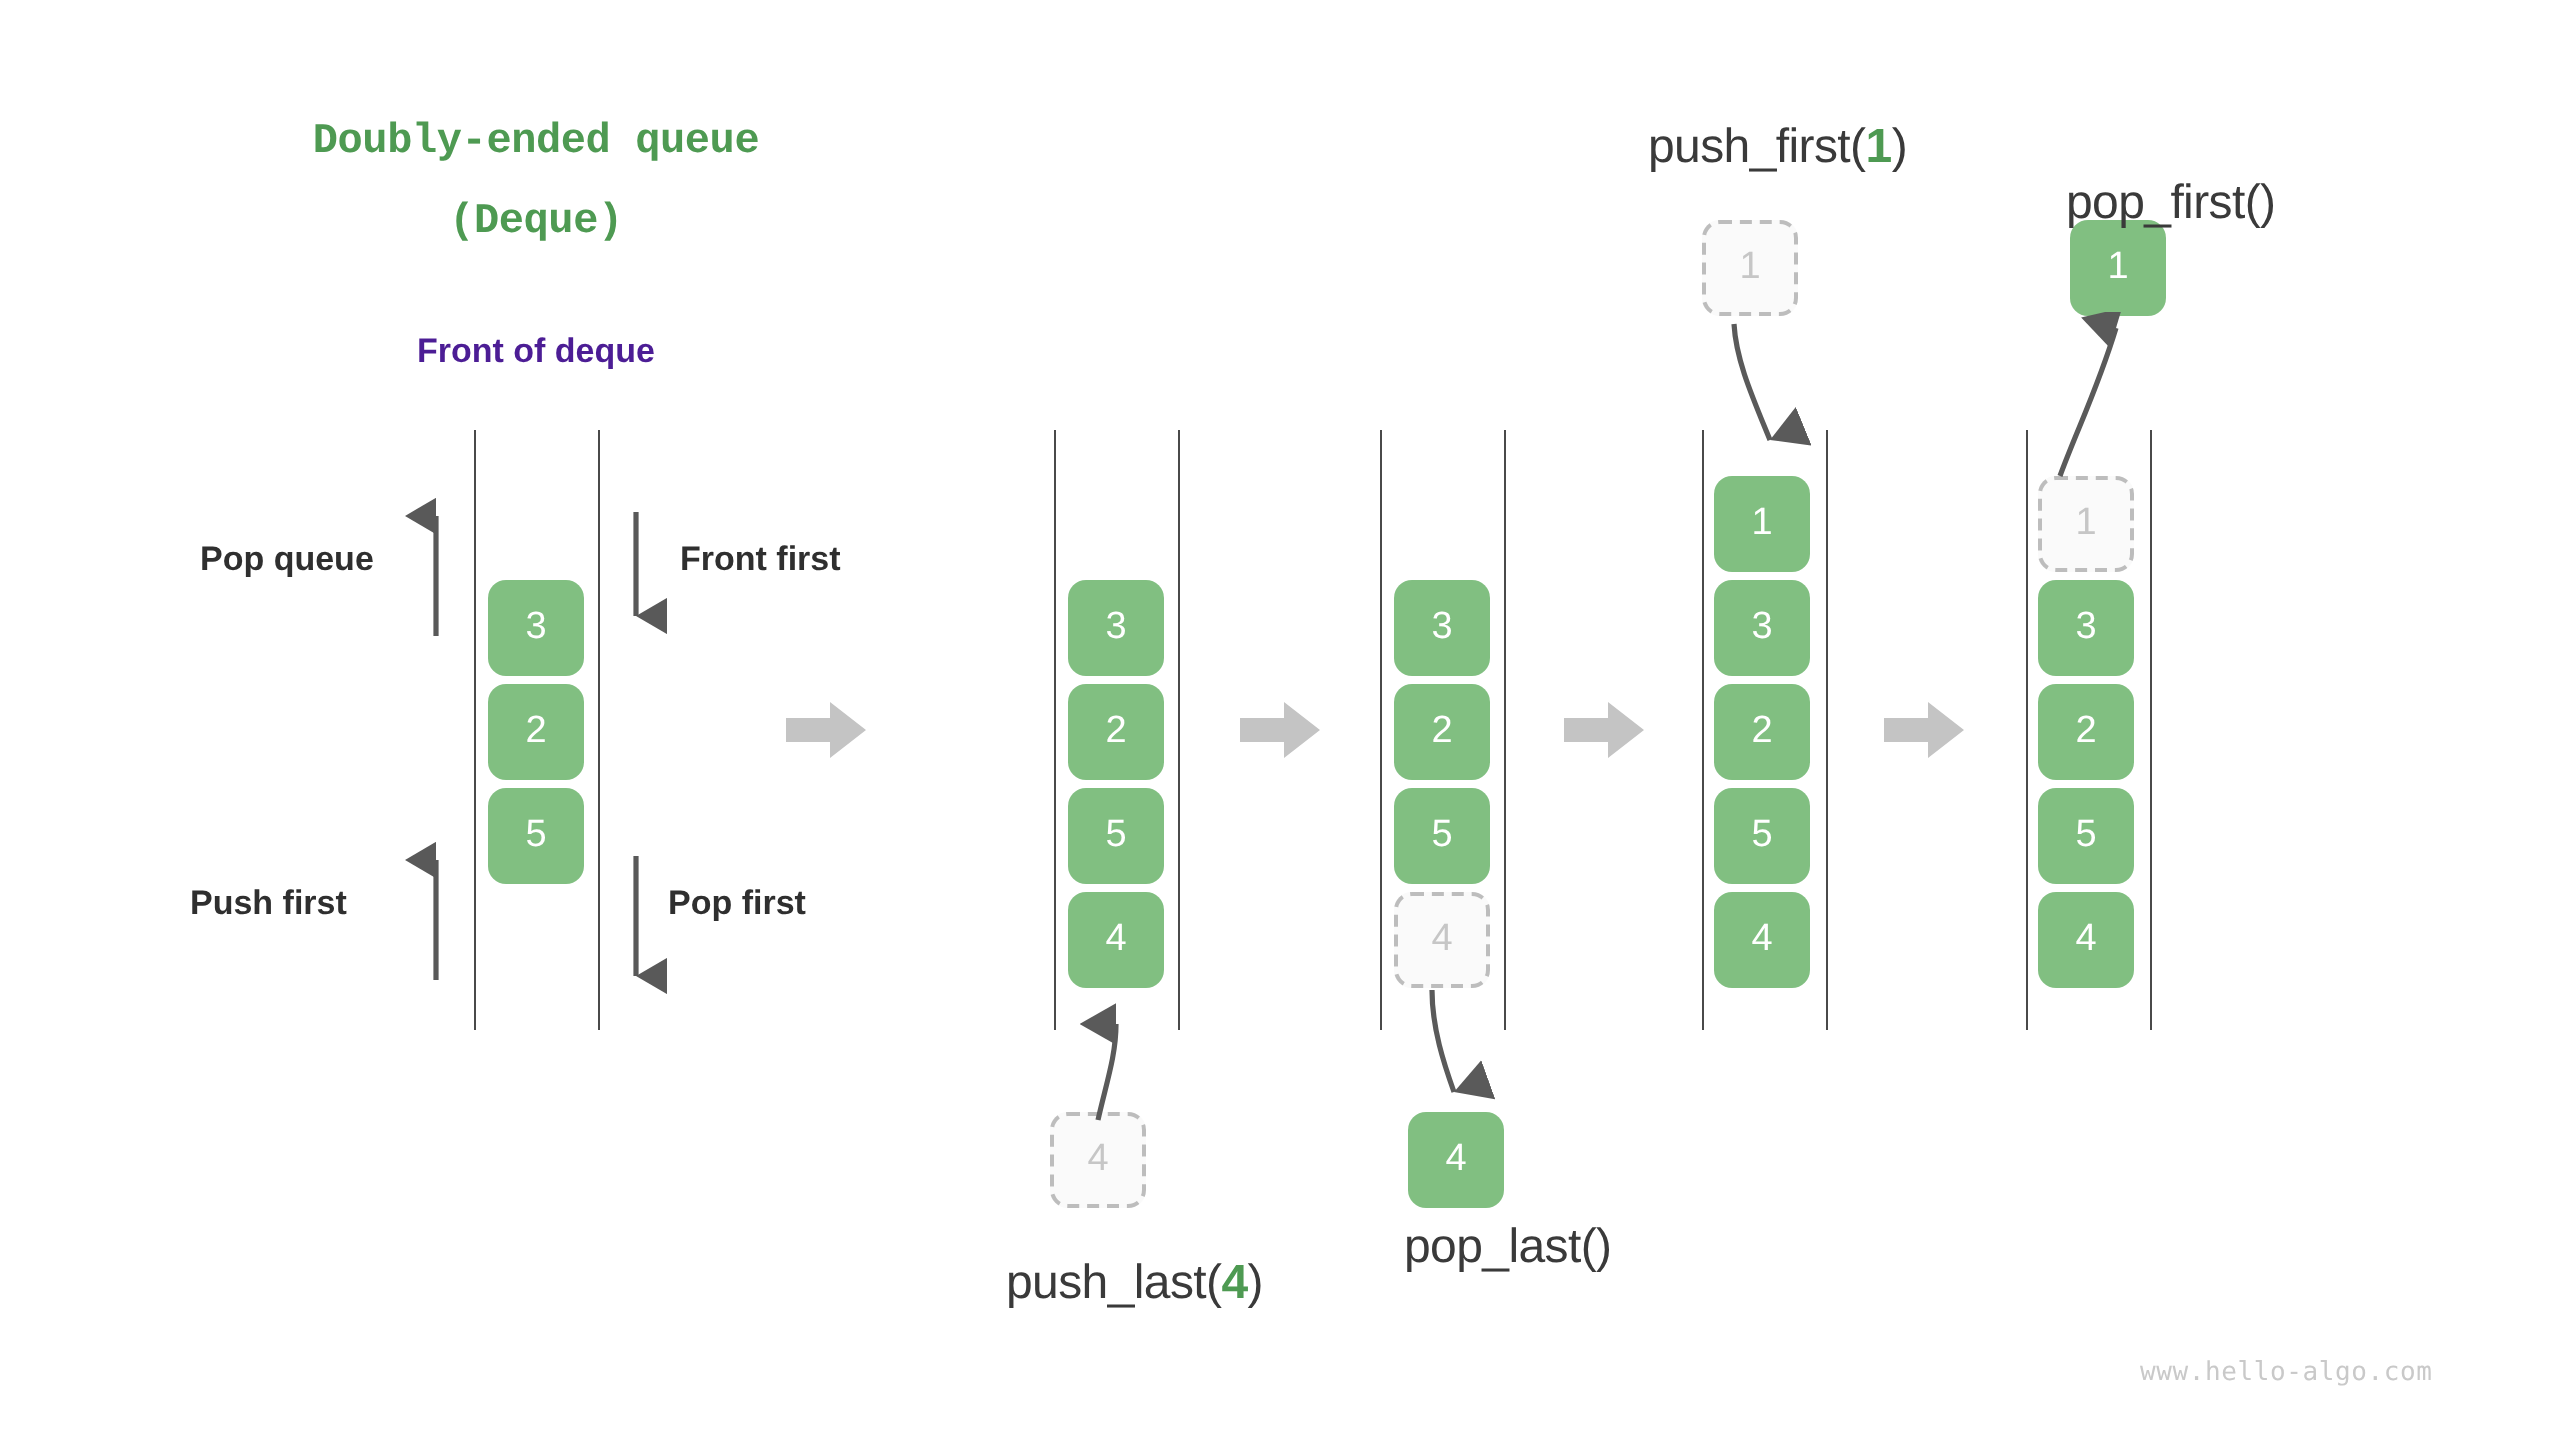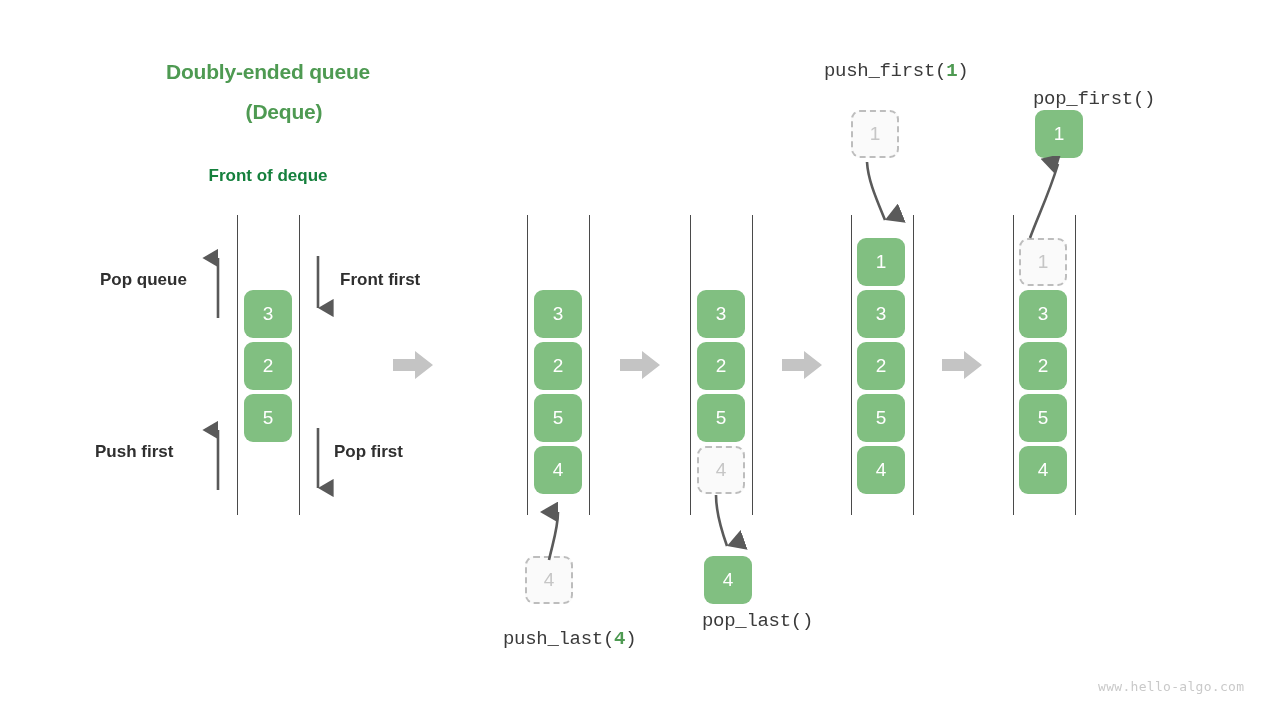--- a/index.html
+++ b/index.html
@@ -12,58 +12,57 @@
     width: 1280px;
     height: 720px;
     background: #ffffff;
     overflow: hidden;
     font-family: "Liberation Sans", sans-serif;
   }
   .abs { position: absolute; }
 
   
   .title {
-    font-family: Liberation Sans, sans-serif;
+    font-family: Liberation Mono, monospace;
     font-weight: bold;
     font-size: 21px;
     color: #4e9a52;
     text-align: center;
     white-space: nowrap;
     letter-spacing: -0.2px;
   }
   .hdr-label {
     font-family: "Liberation Sans", sans-serif;
     font-weight: bold;
     font-size: 17px;
-    color: #15803d;
+    color: #4c1d95;
     text-align: center;
     white-space: nowrap;
   }
   .op-label {
     font-family: "Liberation Sans", sans-serif;
     font-weight: bold;
     font-size: 17px;
     color: #2f2f2f;
     white-space: nowrap;
   }
   .code-label {
-    font-family: Liberation Mono, monospace;
-    font-size: 19px;
+    font-family: Liberation Sans, sans-serif;
+    font-size: 24px;
     color: #3a3a3a;
     white-space: nowrap;
     letter-spacing: -0.3px;
   }
   .code-label .arg { color: #4e9a52; font-weight: bold; }
   .watermark {
     font-family: "DejaVu Sans Mono", monospace;
     font-size: 13px;
     color: #c9c9c9;
     white-space: nowrap;
     letter-spacing: 0.3px;
-    margin-left: 28px;
   }
 
   
   .rail {
     position: absolute;
     width: 0;
     border-left: 1.6px solid #4a4a4a;
   }
 
   
@@ -95,21 +94,21 @@
     width: 40px;
     height: 30px;
   }
 </style>
 </head>
 <body>
 
 <div id="canvas">
 
   <div class="abs title" style="left:108px; top:60px; width:320px;">Doubly-ended queue</div>
-  <div class="abs title" style="left:124px; top:100px; width:320px;">(Deque)</div>
+  <div class="abs title" style="left:108px; top:100px; width:320px;">(Deque)</div>
 
   <div class="abs hdr-label" style="left:108px; top:166px; width:320px;">Front of deque</div>
 
   <div class="abs rail" style="left:237px; top:215px; height:300px;"></div>
   <div class="abs rail" style="left:299px; top:215px; height:300px;"></div>
 
   <div class="abs box solid" style="left:244px; top:290px;">3</div>
   <div class="abs box solid" style="left:244px; top:342px;">2</div>
   <div class="abs box solid" style="left:244px; top:394px;">5</div>
 

